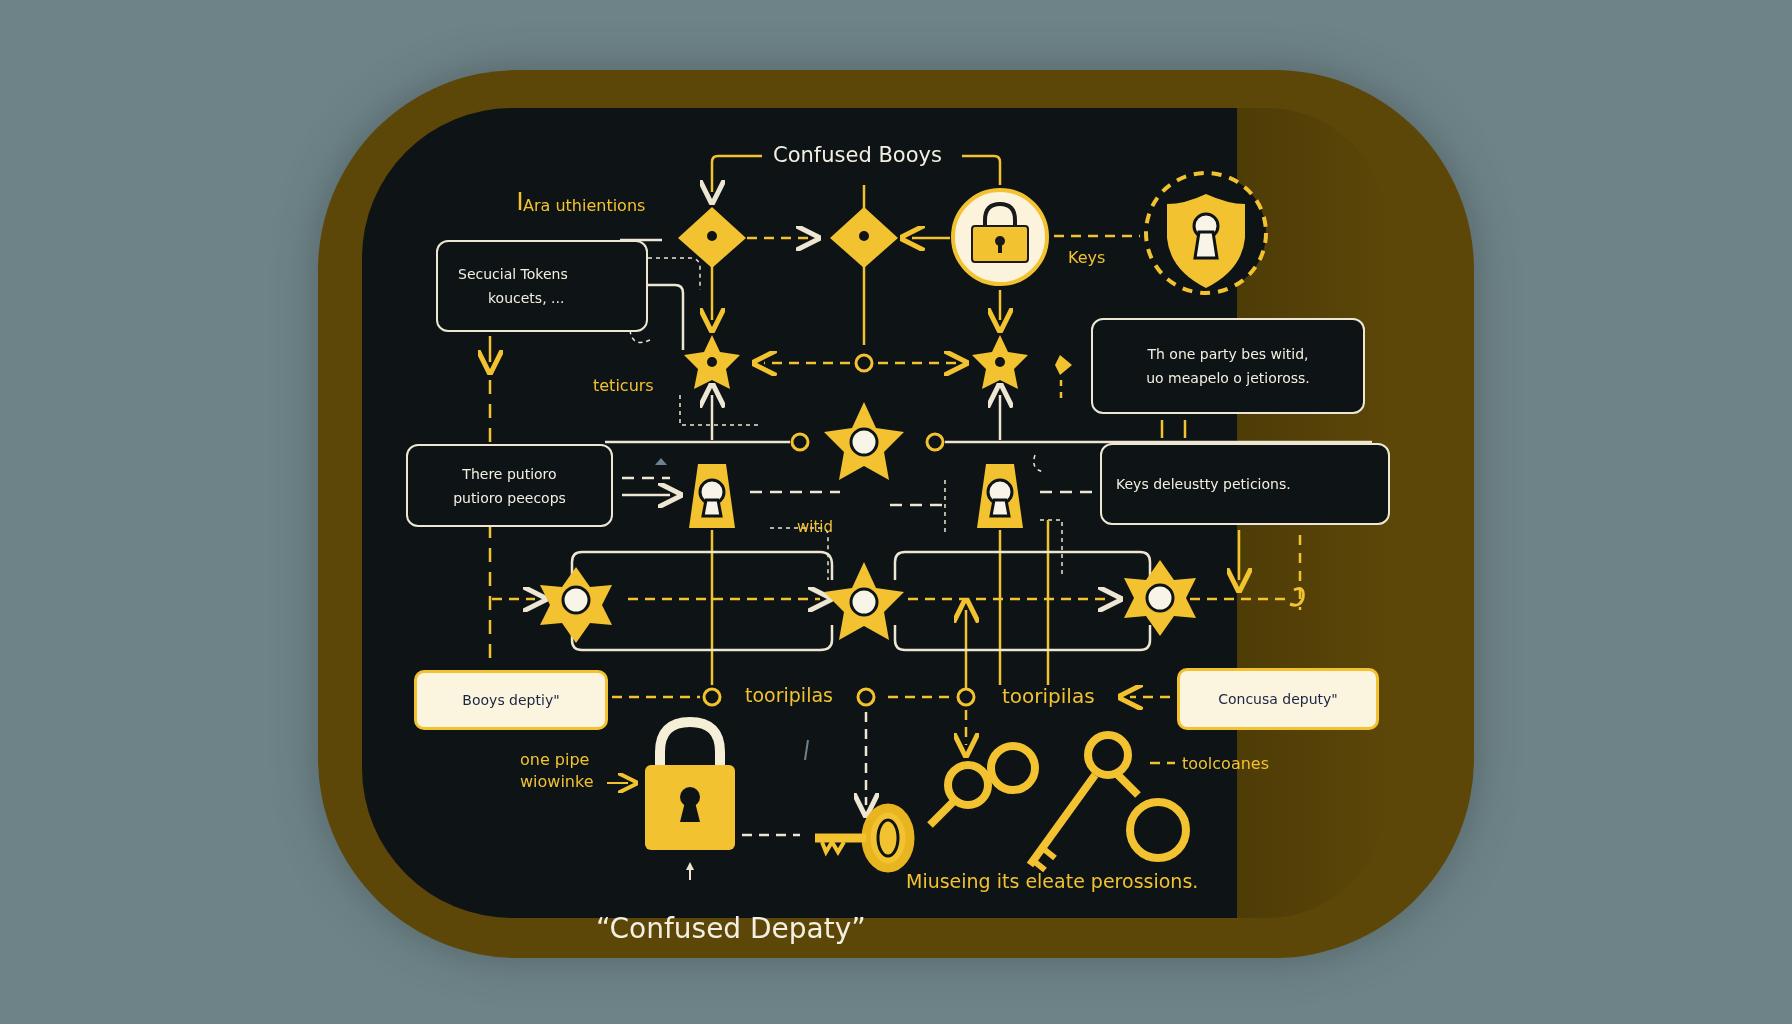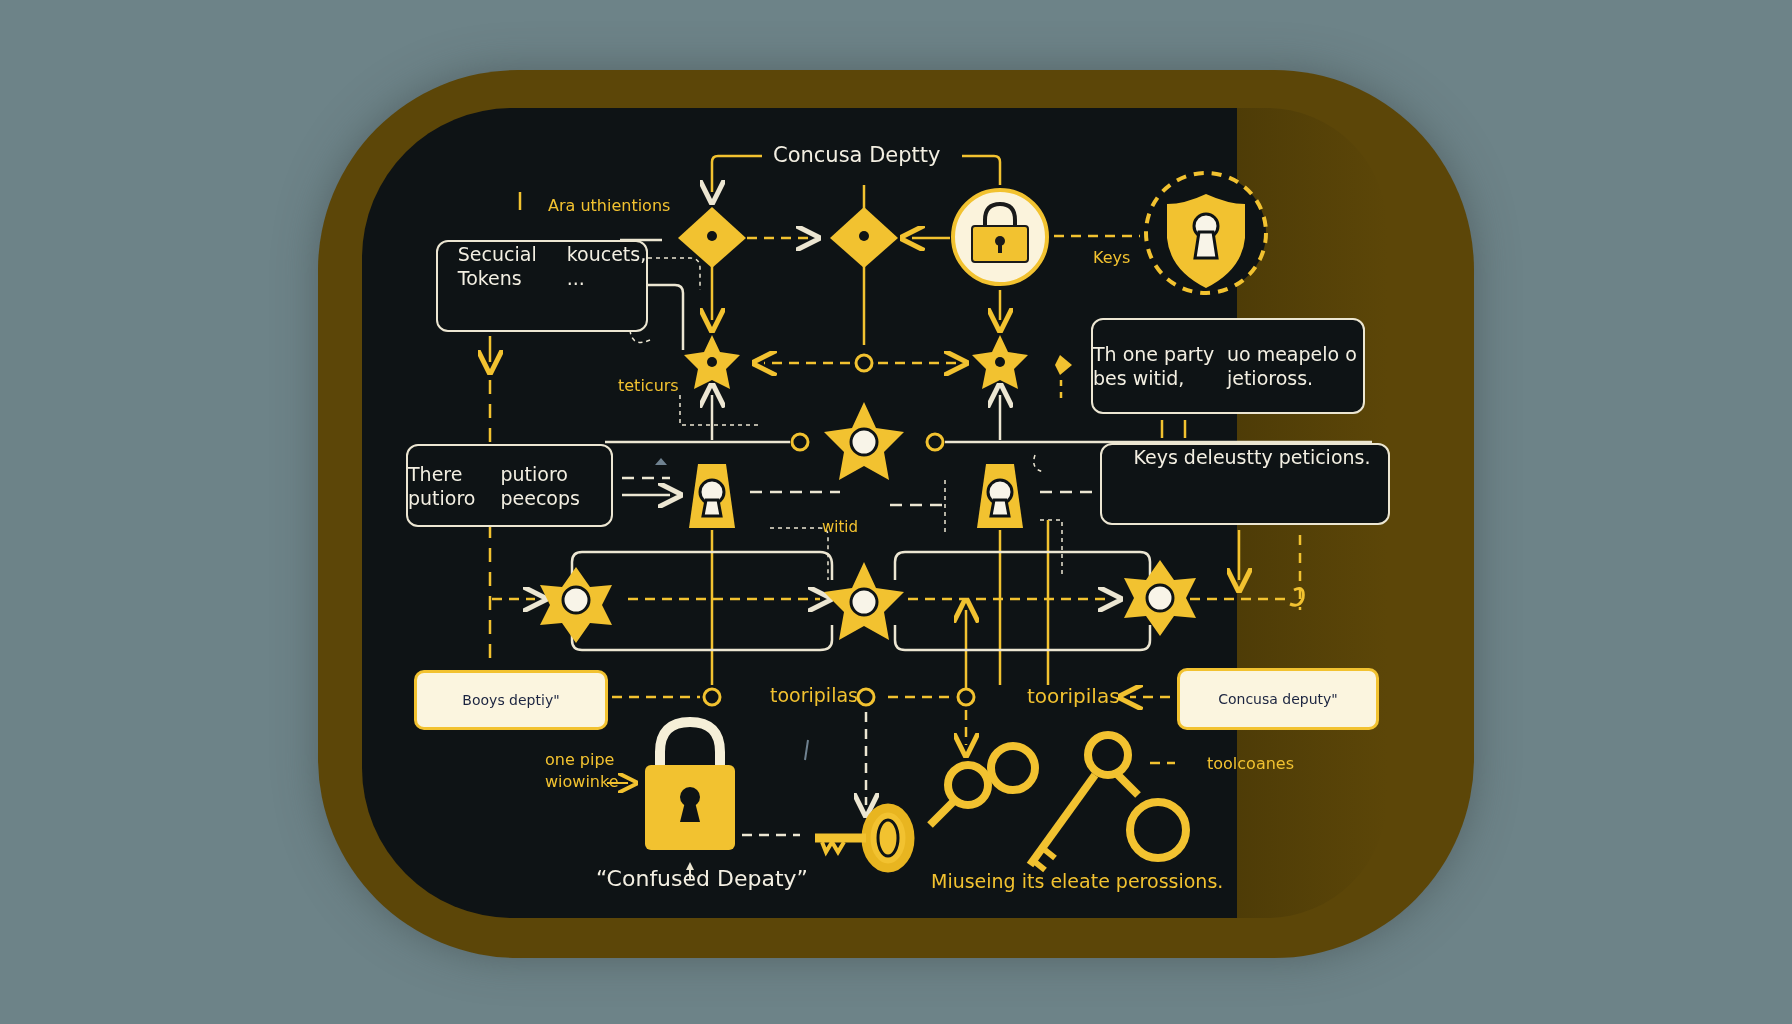--- a/index.html
+++ b/index.html
@@ -21,34 +21,34 @@
     border-radius:150px 0 0 150px;
   }
   .panel-right {
     position:absolute; left:1237px; top:108px; width:150px; height:810px;
     background:linear-gradient(90deg,#4e3c07,#5c4608);
     border-radius:0 120px 120px 0;
   }
   svg.diagram { position:absolute; left:0; top:0; }
   .txt { position:absolute; white-space:nowrap; }
   .white { color:#f3efe2; }
-  .yellow { color:#f2c230;padding-left:25px; }
+  .yellow { color:#f2c230; }
   .title { font-size:21px; }
   .label-sm { font-size:16px; }
   .box {
     position:absolute; border:2.5px solid #ece6d2; border-radius:12px;
-    background:#0e1315; color:#f3efe2; font-size:19px; line-height:24px;
-    box-sizing:border-box; display:flex; justify-content:center;
+    background:#0e1315; color:#f3efe2; font-size:14px; line-height:24px;
+    box-sizing:border-box; display:flex; flex-direction:column; justify-content:center;
   }
   .cream-box {
     position:absolute; background:#fbf5df; border:3px solid #f2c230; border-radius:10px;
     color:#1b2440; font-size:14px; box-sizing:border-box;
     display:flex; align-items:center; justify-content:center;
   }
-  .quote { font-size:22px; }
+  .quote { font-size:28px;margin-top:46px; }
 </style>
 </head>
 <body>
 
 <div class="frame"></div>
 <div class="panel"></div>
 <div class="panel-right"></div>
 
 <svg class="diagram" width="1792" height="1024" viewBox="0 0 1792 1024">
   <defs>
@@ -260,21 +260,21 @@
   <path d="M1294,590 Q1305,585 1303,598 Q1300,608 1290,604" fill="none" stroke="#f2c230" stroke-width="3"></path>
   <polygon points="661,458 667,465 655,465" fill="#6f8290"></polygon>
   <line x1="690" y1="765" x2="690" y2="765"></line>
   <polygon points="690,862 694,870 686,870" fill="#ece6d2"></polygon>
   <line x1="690" y1="870" x2="690" y2="880" stroke="#ece6d2" stroke-width="2"></line>
   <g stroke="#f2c230" stroke-width="2" fill="none">
     <line x1="607" y1="783" x2="628" y2="783" marker-end="url(#arrY)"></line>
   </g>
 </svg>
 
-<div class="txt white title" style="left:773px; top:143px;">Concusa Deptty</div>
+<div class="txt white title" style="left:773px; top:143px;">Confused Booys</div>
 
 <div class="txt yellow label-sm" style="left:523px; top:196px;">Ara uthientions</div>
 <div class="txt yellow label-sm" style="left:593px; top:376px;">teticurs</div>
 <div class="txt yellow label-sm" style="left:1068px; top:248px;">Keys</div>
 <div class="txt yellow label-sm" style="left:797px; top:518px; font-size:15px;">witid</div>
 <div class="txt yellow" style="left:745px; top:684px; font-size:19px;">tooripilas</div>
 <div class="txt yellow" style="left:1002px; top:684px; font-size:20px;">tooripilas</div>
 <div class="txt yellow label-sm" style="left:520px; top:750px;">one pipe</div>
 <div class="txt yellow label-sm" style="left:520px; top:772px;">wiowinke</div>
 <div class="txt yellow label-sm" style="left:1182px; top:754px;">toolcoanes</div>

